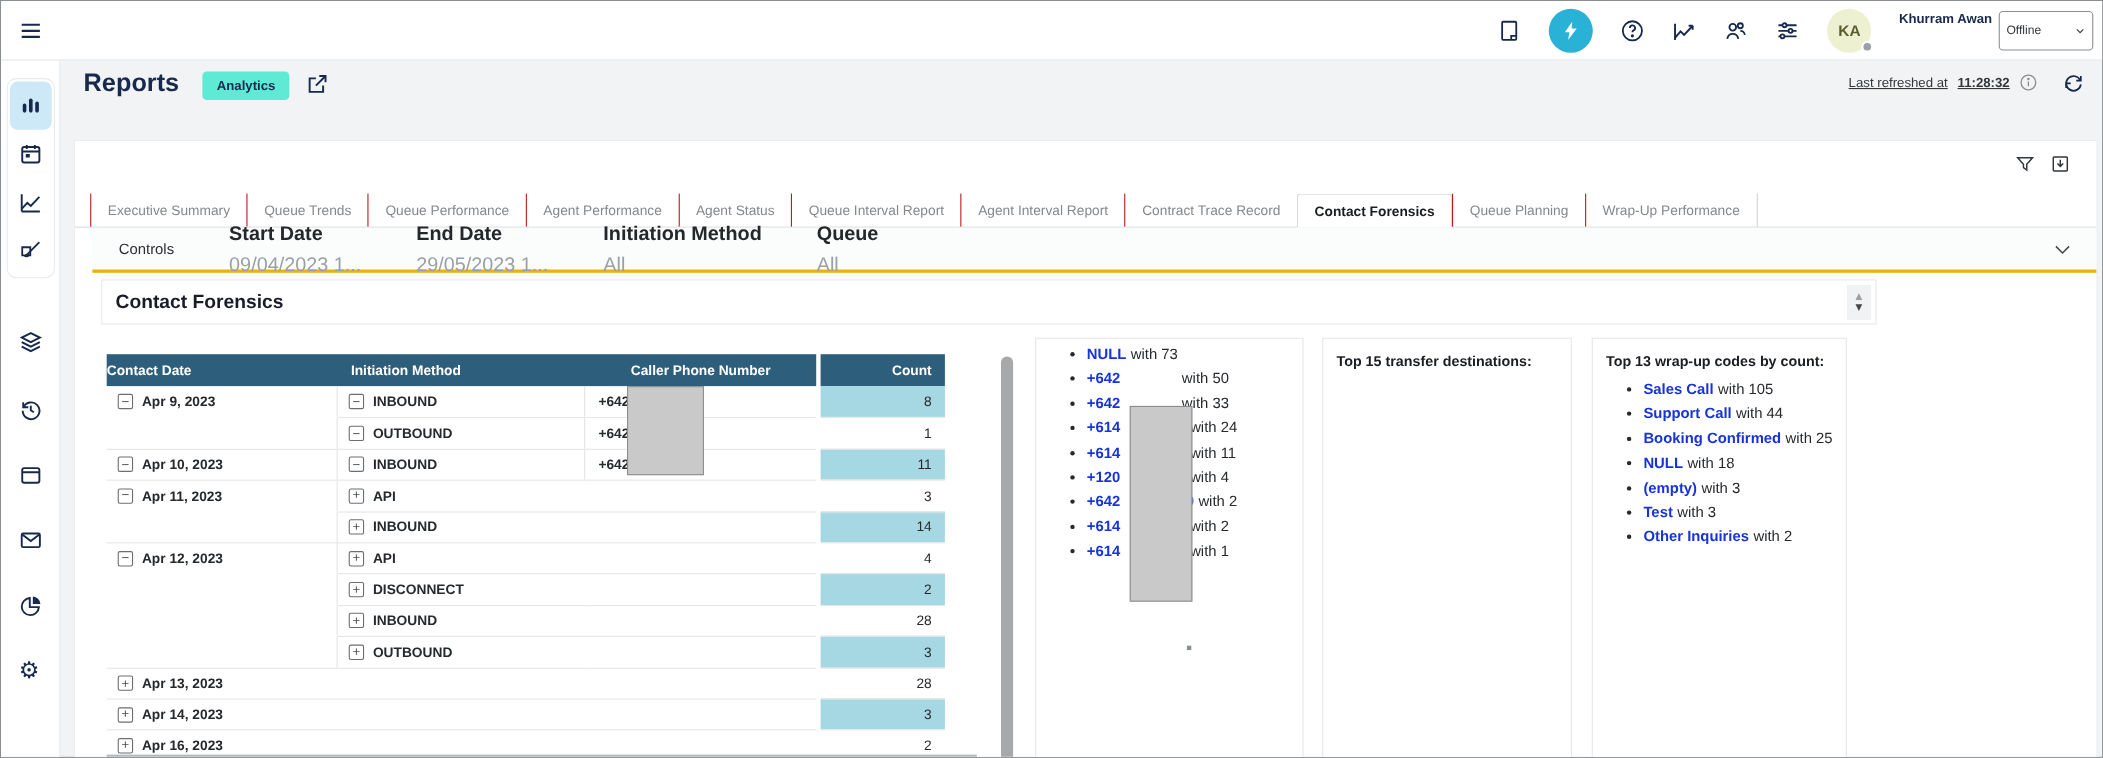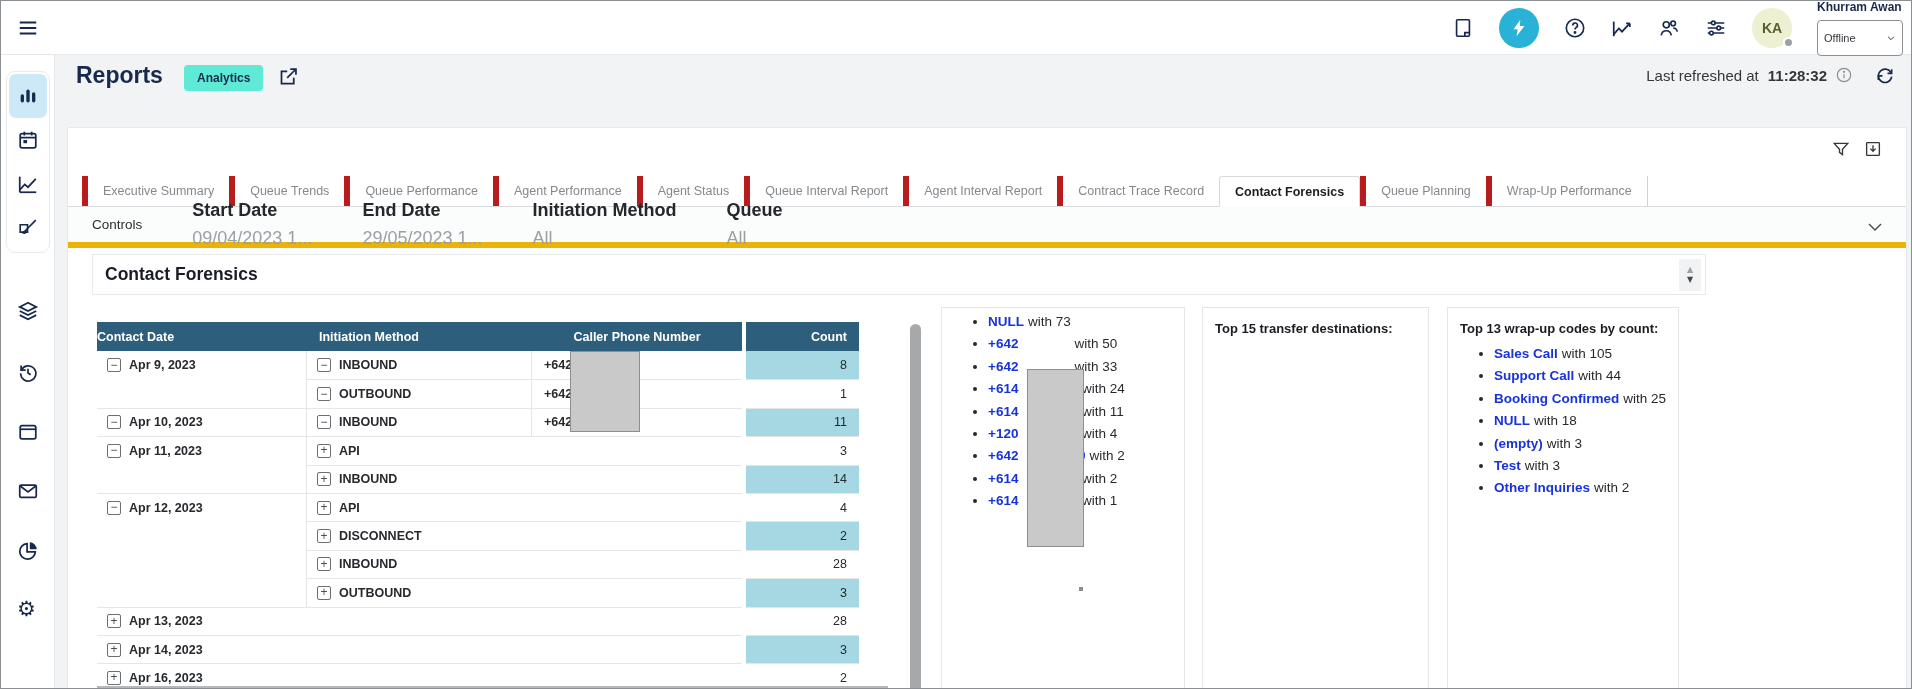--- a/index.html
+++ b/index.html
@@ -9,54 +9,54 @@
 
   
   .topbar { position:absolute; left:0; top:0; width:1912px; height:54px; background:#fff; border-bottom:1px solid #e5e7e9; z-index:5; }
   .hamburger { position:absolute; left:16px; top:16px; width:22px; height:22px; cursor:pointer; color:#17294d; }
   .topbar-right { position:absolute; right:10px; top:0; height:54px; display:flex; align-items:center; gap:25px; }
   .tb-icon { width:22px; height:22px; color:#17294d; cursor:pointer; }
   .bolt-circle { width:40px; height:40px; border-radius:50%; background:#29b2d6; display:flex; align-items:center; justify-content:center; cursor:pointer; }
   .avatar-wrap { position:relative; width:40px; height:40px; }
   .avatar { width:40px; height:40px; border-radius:50%; background:#eef0d2; color:#5a5e2e; font-weight:bold; font-size:14px; display:flex; align-items:center; justify-content:center; }
   .status-dot { position:absolute; right:-2px; bottom:0; width:11px; height:11px; border-radius:50%; background:#9aa0a6; border:2px solid #fff; }
-  .user-col { display:flex; flex-direction:column; gap:6px; }
+  .user-col { display:flex; flex-direction:row; gap:6px; }
   .user-name { font-size:12px; font-weight:bold; color:#17294d; }
   .status-select { width:86px; height:19px; border:1px solid #8a8f94; border-radius:4px; display:flex; align-items:center; justify-content:space-between; padding:17px 6px; font-size:11px; color:#33373b; cursor:pointer; background:#fff; }
 
   
   .sidebar { position:absolute; left:0; top:54px; width:54px; height:635px; background:#fff; border-right:1px solid #e5e7e9; z-index:4; }
   .side-group { position:absolute; left:5px; top:16px; width:44px; border:1px solid #e8eaec; border-radius:9px; background:#fff; padding:2px; }
   .side-item { width:38px; height:44px; display:flex; align-items:center; justify-content:center; color:#17294d; cursor:pointer; border-radius:7px; }
   .side-item.sel { background:#cde9f7; }
   .side-solo { position:absolute; left:16px; width:22px; height:22px; color:#17294d; cursor:pointer; }
   .gear-glyph { font-size:21px; line-height:22px; color:#17294d; font-family:"DejaVu Sans",sans-serif; }
 
   
   .page-title { position:absolute; left:75px; top:61px; font-size:23px; font-weight:bold; color:#17294d; }
   .badge { position:absolute; left:183px; top:64px; height:26px; padding:0 13px; background:#5eead4; border-radius:4px; font-size:12px; font-weight:bold; color:#17294d; display:flex; align-items:center; }
   .ext-icon { position:absolute; left:277px; top:65px; width:21px; height:21px; color:#17294d; cursor:pointer; }
-  .refresh-area { position:absolute; right:16px; top:64px; display:flex; align-items:center; gap:9px; font-size:15px; color:#33373b; }
+  .refresh-area { position:absolute; right:16px; top:64px; display:flex; align-items:center; gap:9px; font-size:12px; color:#33373b;text-decoration:underline; }
   .refresh-area b { font-weight:bold; }
   .info-icon { width:16px; height:16px; color:#8a8f94; }
   .refresh-icon { width:20px; height:20px; margin-left:14px; color:#17294d; cursor:pointer; }
 
   
   .card { position:absolute; left:66px; top:126px; width:1840px; height:563px; background:#fff; border:1px solid #e7e9ea; overflow:hidden; }
   .card-tools { position:absolute; right:24px; top:12px; display:flex; gap:14px; color:#33373b; }
   .card-tools svg { width:18px; height:18px; cursor:pointer; }
 
   
   .tabs { position:absolute; left:0; top:48px; right:0; height:31px; border-bottom:1px solid #d8dbdd; display:flex; padding-left:14px; }
-  .tab { font-size:12.5px; color:#85898d; line-height:30px; padding:0 15px; border-left:6px solid #b91c1c; white-space:nowrap; cursor:pointer; position:relative; }
+  .tab { font-size:12.5px; color:#85898d; line-height:30px; padding:0 15px; border-left:1px solid #b91c1c; white-space:nowrap; cursor:pointer; position:relative; }
   .tab:last-child { border-right:1px solid #cfd2d4; }
   .tab.active { background:#fff; color:#1a1d21; font-weight:bold; border:1px solid #d8dbdd; border-bottom:1px solid #fff; border-radius:3px 3px 0 0; margin-bottom:-1px; }
 
   
-  .controls { position:absolute; left:0; top:79px; right:0; height:41px; background:#fbfcfc; border-bottom:6px solid #eab308; display:flex; align-items:center; padding-left:24px; gap:50px; }
+  .controls { position:absolute; left:16px; top:79px; right:0; height:41px; background:#fbfcfc; border-bottom:3px solid #eab308; display:flex; align-items:center; padding-left:24px; gap:50px; }
   .controls-label { font-size:13.5px; color:#2a2e33; }
   .ctl-pair { display:flex; gap:7px; font-size:18px; white-space:nowrap;flex-direction:column; }
   .ctl-name { font-weight:bold; color:#24282c; }
   .ctl-value { color:#9aa0a5; }
   .controls-chevron { position:absolute; right:22px; top:11px; width:18px; height:18px; color:#44484c; cursor:pointer; }
 
   
   .report-bar { position:absolute; left:24px; top:126px; width:1614px; height:41px; border:1px solid #e7e9ea; background:#fff; display:flex; align-items:center; }
   .report-title { margin-left:12px; font-size:17.5px; font-weight:bold; color:#1a1d29; }
   .stepper { position:absolute; right:4px; top:4px; width:22px; height:32px; background:#f1f2f3; display:flex; flex-direction:column; align-items:center; justify-content:center; gap:2px; }

